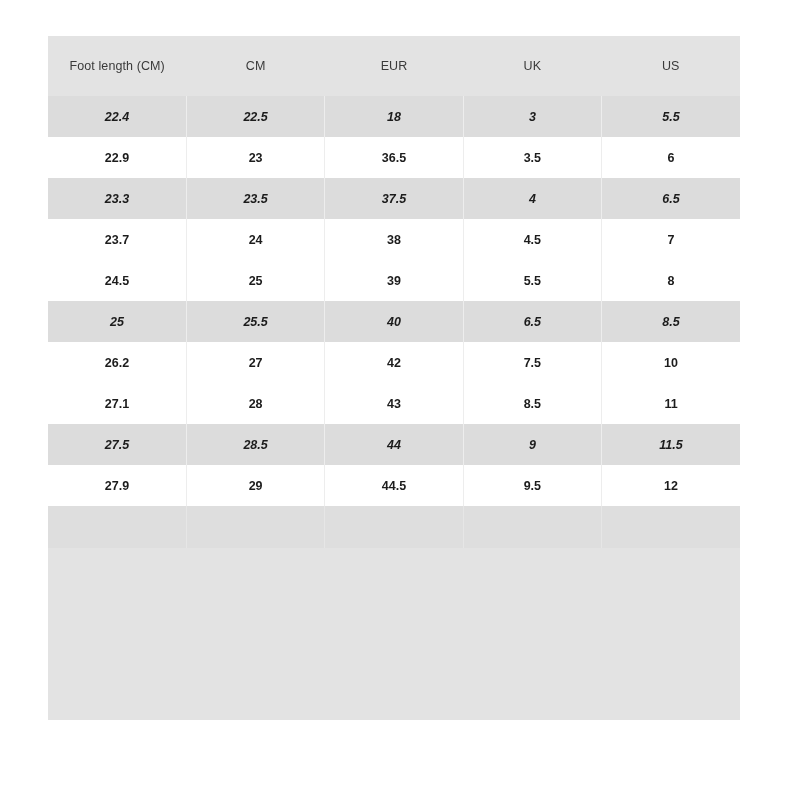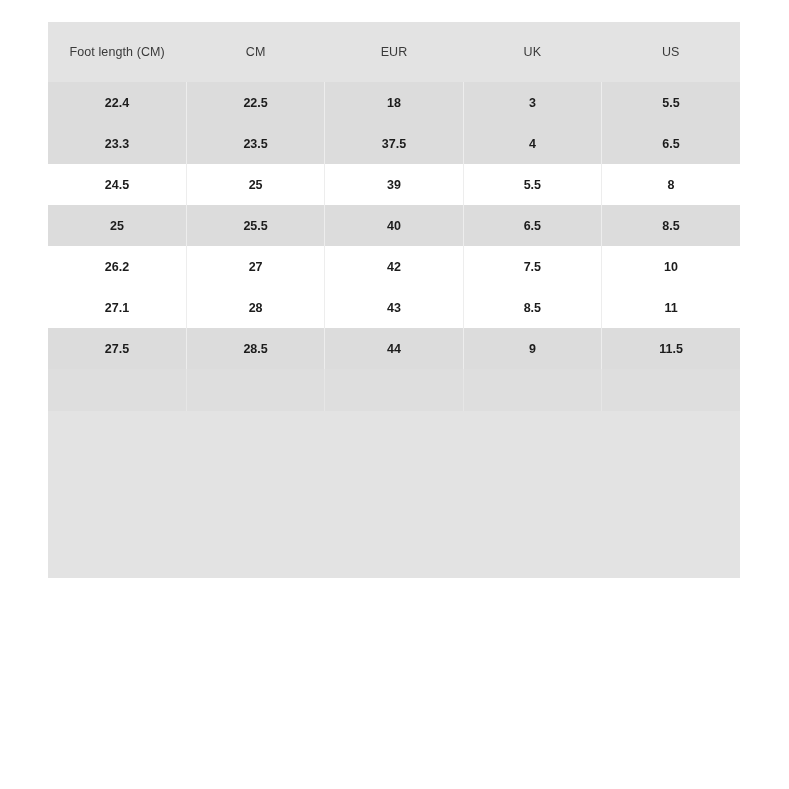--- a/index.html
+++ b/index.html
@@ -19,23 +19,23 @@
     position: relative;
     width: 789px;
     height: 789px;
     background: #ffffff;
   }
 
   
   .size-chart-panel {
     position: absolute;
     left: 48px;
-    top: 22px;
+    top: 36px;
     width: 692px;
-    height: 556px;
+    height: 684px;
     background: #e3e3e3;
     box-sizing: border-box;
   }
 
   .size-table {
     width: 100%;
     border-collapse: collapse;
     table-layout: fixed;
   }
 
@@ -71,20 +71,21 @@
   }
   .size-table tbody td:last-child {
     border-right: 0;
   }
 
   .size-table tbody tr.row-odd td {
     background: #ffffff;
   }
   .size-table tbody tr.row-even td {
     background: #dcdcdc;
+    font-style: italic;
   }
 
   
   .size-table tbody tr.row-spacer td {
     background: #dedede;
     height: 42px;
     border-left: 1px solid #e6e6e6;
     border-right: 1px solid #e6e6e6;
   }
   .size-table tbody tr.row-spacer td:first-child { border-left: 0; }
@@ -108,26 +109,40 @@
         </tr>
       </thead>
       <tbody id="size-table-body">
           <tr class="row-even">
             <td>22.4</td>
             <td>22.5</td>
             <td>18</td>
             <td>3</td>
             <td>5.5</td>
           </tr>
+          <tr class="row-odd">
+            <td>22.9</td>
+            <td>23</td>
+            <td>36.5</td>
+            <td>3.5</td>
+            <td>6</td>
+          </tr>
           <tr class="row-even">
             <td>23.3</td>
             <td>23.5</td>
             <td>37.5</td>
             <td>4</td>
             <td>6.5</td>
+          </tr>
+          <tr class="row-odd">
+            <td>23.7</td>
+            <td>24</td>
+            <td>38</td>
+            <td>4.5</td>
+            <td>7</td>
           </tr>
           <tr class="row-odd">
             <td>24.5</td>
             <td>25</td>
             <td>39</td>
             <td>5.5</td>
             <td>8</td>
           </tr>
           <tr class="row-even">
             <td>25</td>
@@ -150,20 +165,27 @@
             <td>8.5</td>
             <td>11</td>
           </tr>
           <tr class="row-even">
             <td>27.5</td>
             <td>28.5</td>
             <td>44</td>
             <td>9</td>
             <td>11.5</td>
           </tr>
+          <tr class="row-odd">
+            <td>27.9</td>
+            <td>29</td>
+            <td>44.5</td>
+            <td>9.5</td>
+            <td>12</td>
+          </tr>
           <tr class="row-spacer">
             <td></td>
             <td></td>
             <td></td>
             <td></td>
             <td></td>
           </tr>
         </tbody>
     </table>
 

